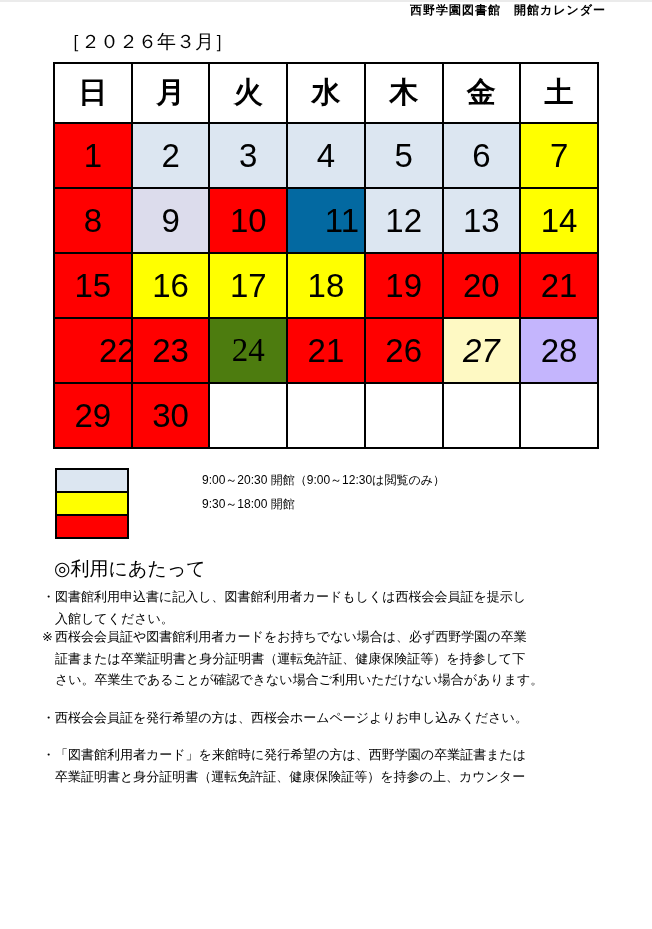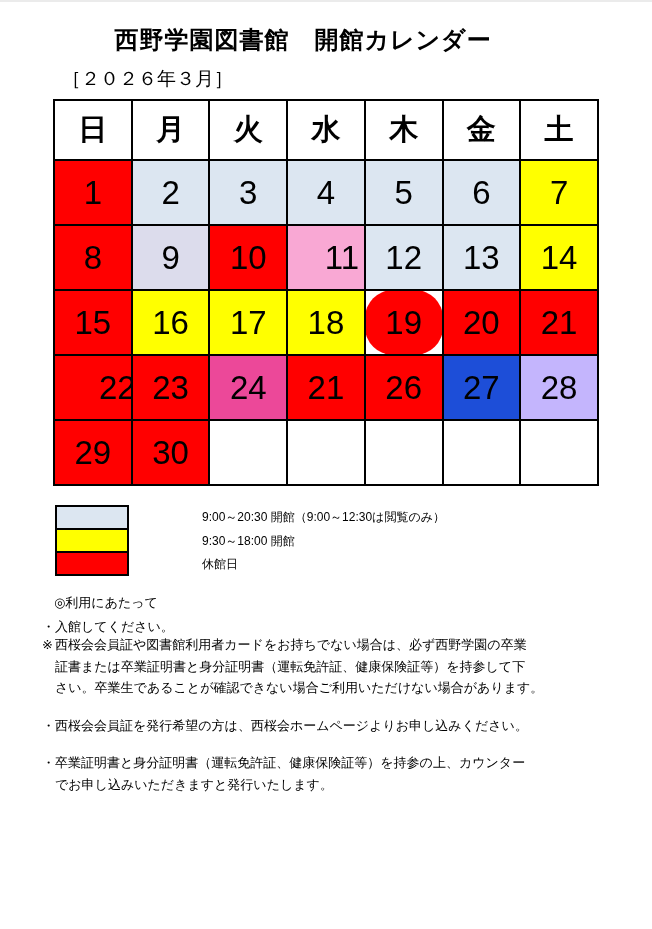--- a/index.html
+++ b/index.html
@@ -14,24 +14,23 @@
     font-family: "Liberation Sans", "DejaVu Sans", sans-serif;
     color: #000000;
     position: relative;
   }
   .top-hairline {
     height: 2px;
     background: #ebebeb;
     width: 100%;
   }
   .title {
-    margin-top: 22px;
     width: 606px;
-    text-align: center;
-    font-size: 24px;
+    text-align: right;
+    font-size: 12px;
     font-weight: bold;
     letter-spacing: 1px;
     white-space: nowrap;
   }
   .subtitle {
     margin: 10px 0 0 62px;
     font-size: 19px;
     font-weight: normal;
     white-space: nowrap;
   }
@@ -84,21 +83,21 @@
   .legend-label {
     height: 23.5px;
     line-height: 23.5px;
     white-space: nowrap;
   }
   .notes {
     margin: 17px 0 0 42px;
     font-size: 13px;
   }
   .notes-heading {
-    font-size: 13px;
+    font-size: 19px;
     margin: 2px 0 4px 12px;
   }
   .note-para {
     display: flex;
     line-height: 21.5px;
   }
   .note-marker {
     width: 13px;
     flex: none;
   }
@@ -133,41 +132,41 @@
         <td style="background: rgb(220, 230, 241);">3</td>
         <td style="background: rgb(220, 230, 241);">4</td>
         <td style="background: rgb(220, 230, 241);">5</td>
         <td style="background: rgb(220, 230, 241);">6</td>
         <td style="background: rgb(255, 255, 0);">7</td>
       </tr>
       <tr>
         <td style="background: rgb(255, 0, 0);">8</td>
         <td style="background: rgb(220, 220, 236);">9</td>
         <td style="background: rgb(255, 0, 0);">10</td>
-        <td style="background: #f9a8d4; padding-left: 32px;">11</td>
+        <td style="background: #0369a1; padding-left: 32px;">11</td>
         <td style="background: rgb(220, 230, 241);">12</td>
         <td style="background: rgb(220, 230, 241);">13</td>
         <td style="background: rgb(255, 255, 0);">14</td>
       </tr>
       <tr>
         <td style="background: rgb(255, 0, 0);">15</td>
         <td style="background: rgb(255, 255, 0);">16</td>
         <td style="background: rgb(255, 255, 0);">17</td>
         <td style="background: rgb(255, 255, 0);">18</td>
-        <td style="background: rgb(255, 0, 0); border-radius: 28px;">19</td>
+        <td style="background: rgb(255, 0, 0);">19</td>
         <td style="background: rgb(255, 0, 0);">20</td>
         <td style="background: rgb(255, 0, 0); margin-left: 16px;">21</td>
       </tr>
       <tr>
         <td style="background: rgb(255, 0, 0); padding-left: 44px;">22</td>
         <td style="background: rgb(255, 0, 0); margin-left: 36px;">23</td>
-        <td style="background: #ec4899;">24</td>
+        <td style="background: #4d7c0f; font-family: Liberation Serif, serif;">24</td>
         <td style="background: rgb(255, 0, 0);">21</td>
         <td style="background: rgb(255, 0, 0);">26</td>
-        <td style="background: #1d4ed8;">27</td>
+        <td style="background: #fef9c3; font-style: italic;">27</td>
         <td style="background: #c4b5fd;">28</td>
       </tr>
       <tr>
         <td style="background: rgb(255, 0, 0);">29</td>
         <td style="background: rgb(255, 0, 0);">30</td>
         <td style="background: rgb(255, 255, 255);"></td>
         <td style="background: rgb(255, 255, 255);"></td>
         <td style="background: rgb(255, 255, 255);"></td>
         <td style="background: rgb(255, 255, 255);"></td>
         <td style="background: rgb(255, 255, 255);"></td>
@@ -177,48 +176,48 @@
 
 <div class="legend">
   <div class="legend-swatches" id="legend-swatches">
       <div class="legend-swatch" style="background: rgb(220, 230, 241);"></div>
       <div class="legend-swatch" style="background: rgb(255, 255, 0);"></div>
       <div class="legend-swatch" style="background: rgb(255, 0, 0);"></div>
     </div>
   <div class="legend-labels" id="legend-labels">
       <div class="legend-label">9:00～20:30 開館（9:00～12:30は閲覧のみ）</div>
       <div class="legend-label">9:30～18:00 開館</div>
-      <div class="legend-label">休館日</div>
     </div>
 </div>
 
 <div class="notes">
   <div class="notes-heading">◎利用にあたって</div>
   <div id="notes-paras">
       <div class="note-para">
         <span class="note-marker">・</span>
         <div>
+          <div class="note-line">図書館利用申込書に記入し、図書館利用者カードもしくは西桜会会員証を提示し</div>
           <div class="note-line">入館してください。</div>
         </div>
       </div>
       <div class="note-para tight">
         <span class="note-marker">※</span>
         <div>
           <div class="note-line">西桜会会員証や図書館利用者カードをお持ちでない場合は、必ず西野学園の卒業</div>
           <div class="note-line">証書または卒業証明書と身分証明書（運転免許証、健康保険証等）を持参して下</div>
           <div class="note-line">さい。卒業生であることが確認できない場合ご利用いただけない場合があります。</div>
         </div>
       </div>
       <div class="note-para spaced">
         <span class="note-marker">・</span>
         <div>
           <div class="note-line">西桜会会員証を発行希望の方は、西桜会ホームページよりお申し込みください。</div>
         </div>
       </div>
       <div class="note-para spaced">
         <span class="note-marker">・</span>
         <div>
+          <div class="note-line">「図書館利用者カード」を来館時に発行希望の方は、西野学園の卒業証書または</div>
           <div class="note-line">卒業証明書と身分証明書（運転免許証、健康保険証等）を持参の上、カウンター</div>
-          <div class="note-line">でお申し込みいただきますと発行いたします。</div>
         </div>
       </div>
     </div>
 </div>
 
 </body></html>

